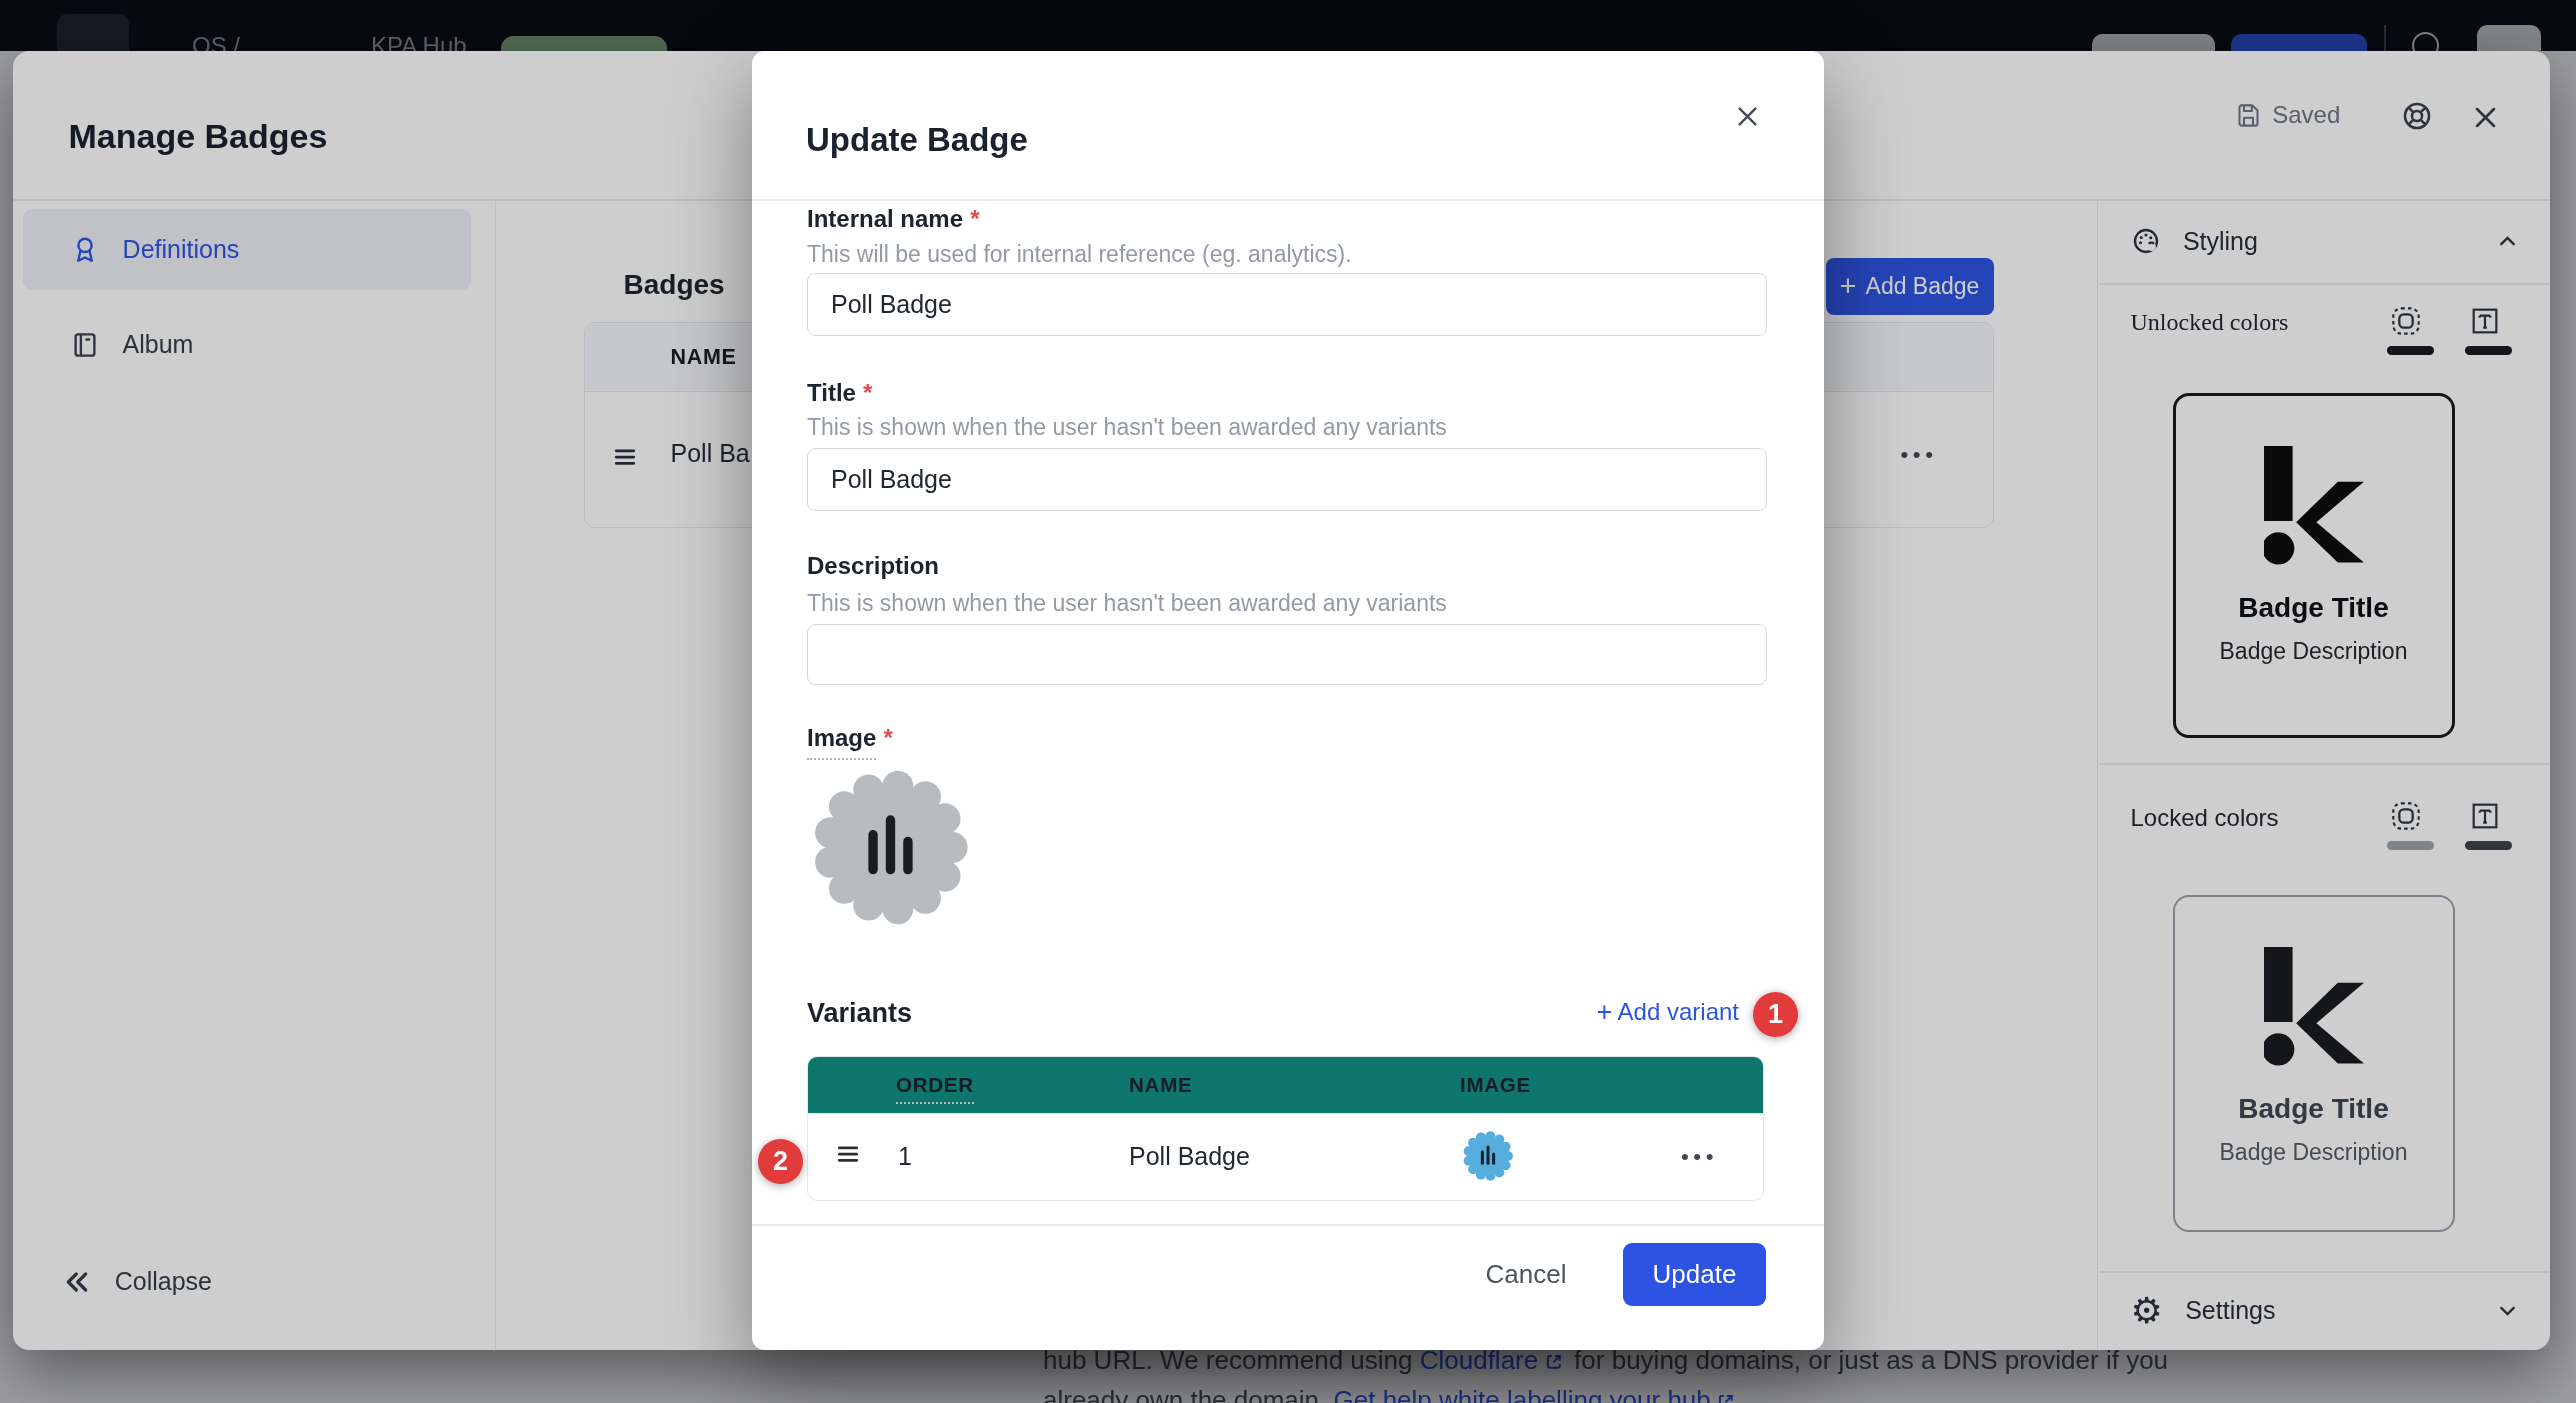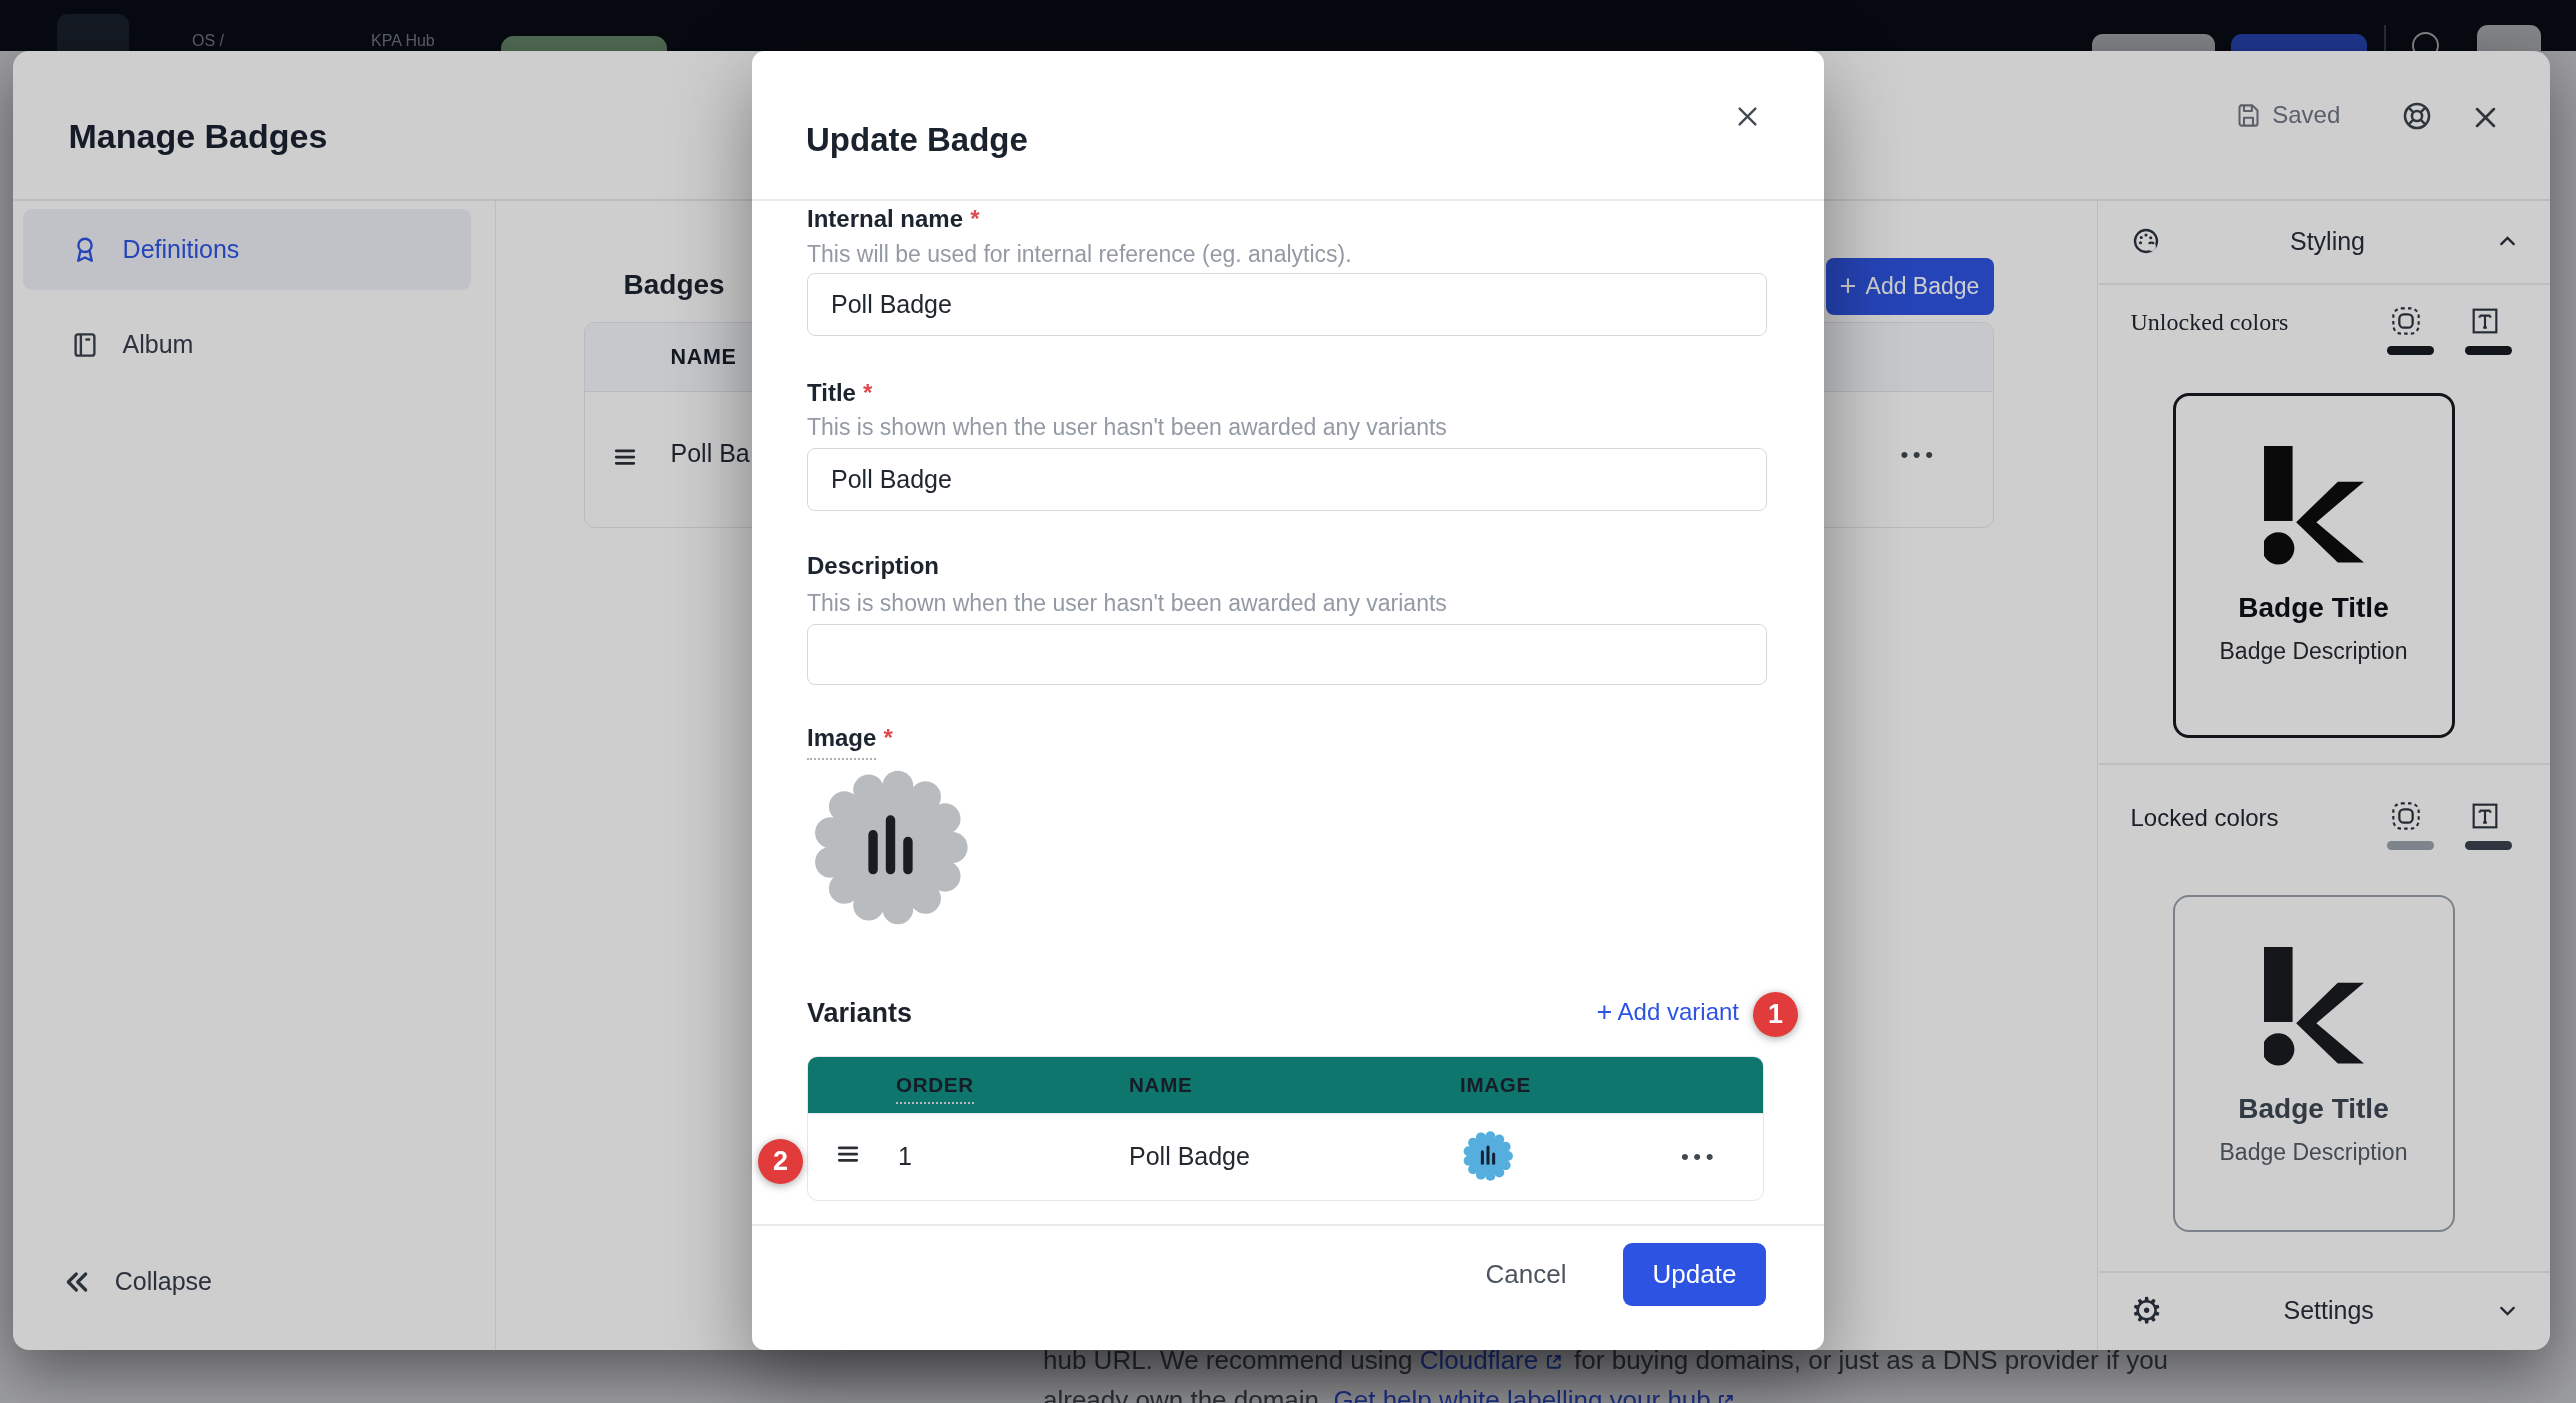--- a/index.html
+++ b/index.html
@@ -3,21 +3,21 @@
 <meta charset="utf-8">
 <style>
   html,body{margin:0;padding:0;background:#050a12;}
   *{box-sizing:border-box;}
   .stage{position:relative;width:2576px;height:1403px;overflow:hidden;
          font-family:"Liberation Sans","DejaVu Sans",sans-serif;background:#f2f3f5;}
 
   
   .topbar{position:absolute;left:0;top:0;width:2576px;height:51px;background:#050a12;z-index:0;}
   .tb-logo{position:absolute;left:57px;top:14.3px;width:72px;height:63px;border-radius:10.7px;background:#1c2530;}
-  .tb-frag{position:absolute;top:32px;font-size:16px;color:#8d949d;white-space:nowrap;}
+  .tb-frag{position:absolute;top:32px;font-size:24px;color:#8d949d;white-space:nowrap;}
   .f1{left:192px;} .f2{left:371px;}
   .tb-pill{position:absolute;left:501px;top:36px;width:166px;height:47px;border-radius:12.5px;background:#7ba57e;}
   .tb-btn{position:absolute;top:34px;height:47px;border-radius:10.7px;}
   .tb-btn.gray{left:2092px;width:123px;background:#c7cacd;}
   .tb-btn.blue{left:2231px;width:136px;background:#2b50d8;}
   .tb-sep{position:absolute;left:2384px;top:25px;width:1.8px;height:36px;background:#3a414b;}
   .tb-bell{position:absolute;left:2412px;top:32px;width:27px;height:27px;border-radius:50%;border:2.7px solid #c7cacd;background:transparent;}
   .tb-avatar{position:absolute;left:2477px;top:25px;width:64px;height:54px;border-radius:10.7px;background:#caccce;}
 
   .base-footer{position:absolute;left:1043px;top:1340px;width:1396px;z-index:0;
@@ -62,21 +62,21 @@
   .b-rowname{position:absolute;left:86px;top:47px;font-size:25px;color:#242b33;white-space:nowrap;text-align:right;}
   .dots{font-size:22.4px;letter-spacing:4.5px;color:#42484f;}
   .b-dots{position:absolute;left:1316px;top:50px;}
   .addbadge{position:absolute;left:1813px;top:207px;width:168px;height:57px;border-radius:8px;
             background:#2c53e2;color:#fff;display:flex;align-items:center;justify-content:center;
             gap:9px;font-size:23px;}
   .plus{font-size:29px;font-weight:300;line-height:1;}
 
   
   .rp-row{position:absolute;left:2084px;width:453px;height:84px;display:flex;align-items:center;
-          padding:0 30px 0 34px;gap:22.4px;font-size:25px;color:#262d37;text-align:center;}
+          padding:0 30px 0 34px;gap:22.4px;font-size:25px;color:#262d37;}
   .rp-row.styling{top:148px;}
   .rp-row .lbl{flex:1;}
   .rp-div{position:absolute;left:2086px;width:451px;height:1.8px;background:#e9ecef;}
   .d1{top:232px;} .d2{top:712px;} .d3{top:1220px;}
   .colors-lbl{position:absolute;left:2118px;font-size:24px;color:#20262f;}
   .cl1{top:258px;font-family:Liberation Serif, serif;} .cl2{top:753px;}
   .swatch-icon{position:absolute;width:32px;height:32px;}
   .si-border1{left:2377px;top:254px;} .si-text1{left:2456px;top:254px;}
   .si-border2{left:2377px;top:749px;} .si-text2{left:2456px;top:749px;}
   .swatch-bar{position:absolute;width:47px;height:9px;border-radius:4.5px;}

